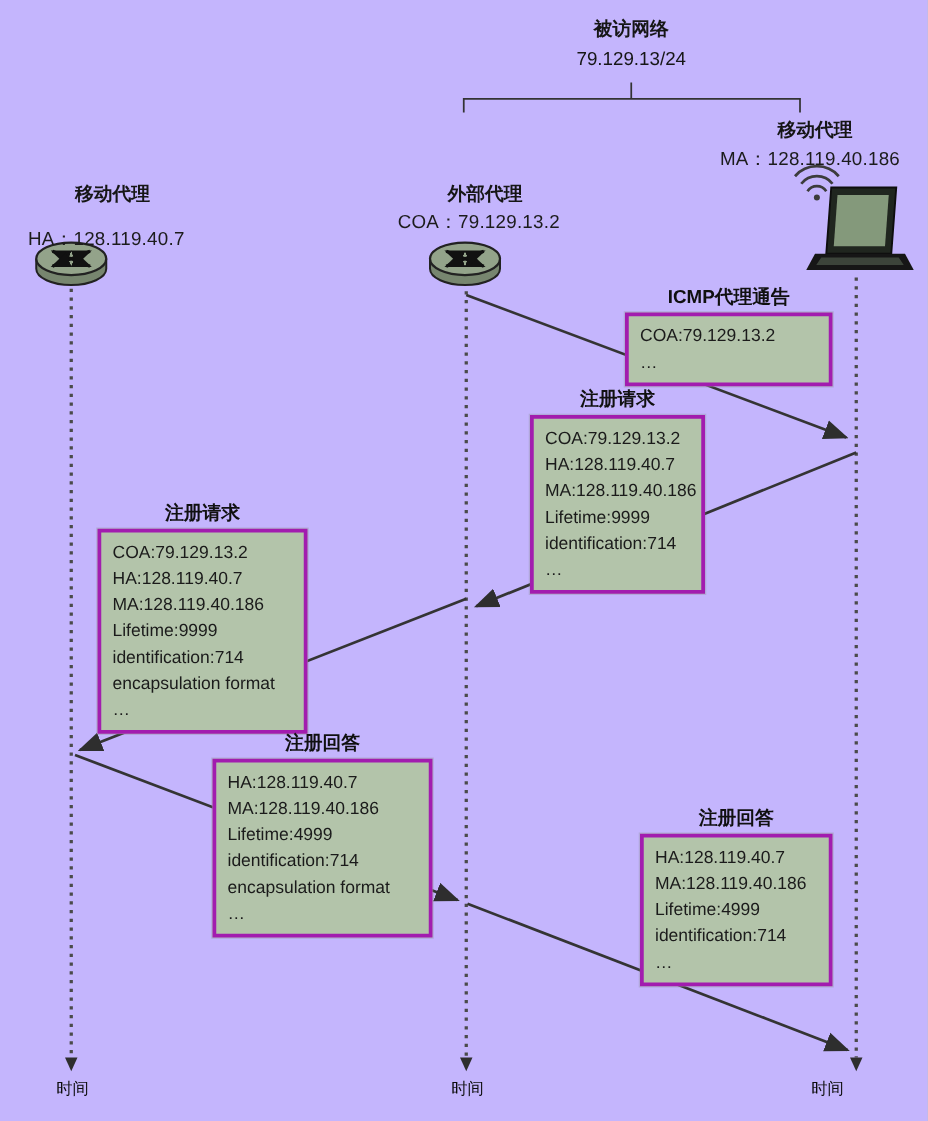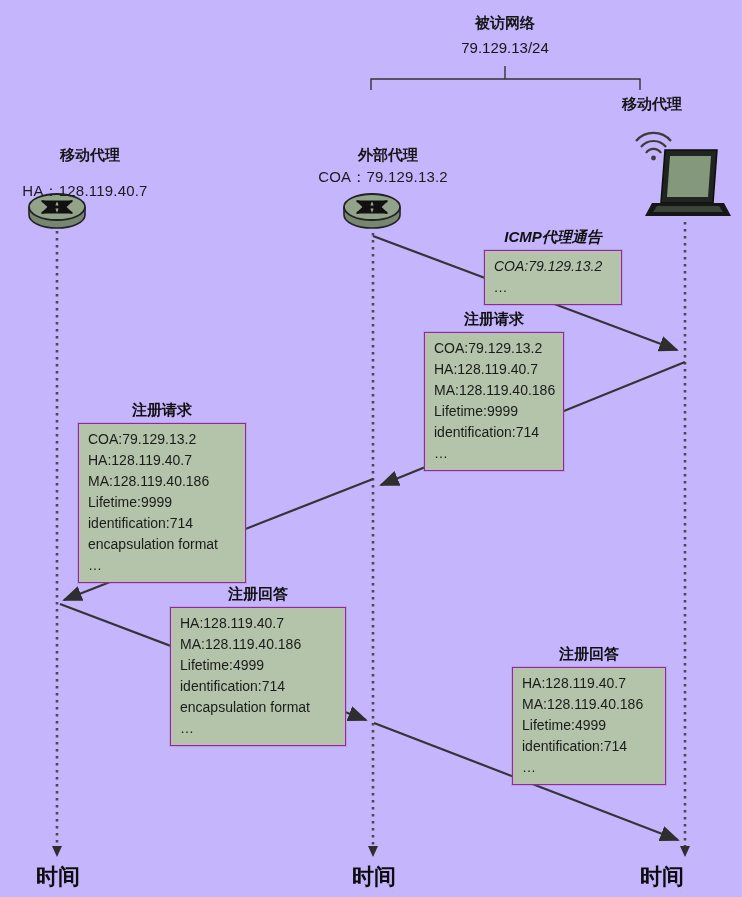--- a/index.html
+++ b/index.html
@@ -28,35 +28,35 @@
   .msg-title{
     text-align:center;
     font-weight:bold;
     font-size:15px;
     color:#101010;
     margin-bottom:3px;
     white-space:nowrap;
   }
   .msg-box{
     background:#b3c4aa;
-    border:1px solid #a21caf;
+    border:3px solid #a21caf;
     box-shadow:0 0 0 1px rgba(120,130,115,.25);
     padding:5px 9px 6px 9px;
   }
   .msg-line{
     font-size:14px;
     line-height:21px;
     color:#1b1b1b;
     white-space:nowrap;
   }
   .time-lbl{
     position:absolute;
     transform:translateX(-50%);
-    font-weight:bold;
-    font-size:22px;
+    font-weight:normal;
+    font-size:13px;
     color:#0d0d0d;
   }
 </style>
 </head>
 <body>
 
 <div class="canvas">
 
   <svg width="742" height="897" viewBox="0 0 742 897">
     <defs>
@@ -121,28 +121,29 @@
       <polygon points="670,156 711,156 708,197 667,197" fill="#84997b"></polygon>
       <polygon points="652,203 724,203 731,216 645,216" fill="#161616"></polygon>
       <polygon points="657,206 719,206 723,212 653,212" fill="#3c443a"></polygon>
     </g>
   </svg>
 
   <div class="lbl bold" style="left:505px;top:14px;">被访网络</div>
   <div class="lbl" style="left:505px;top:39px;text-align:right;">79.129.13/24</div>
 
   <div class="lbl bold" style="left:652px;top:95px;">移动代理</div>
+  <div class="lbl addr" style="left:648px;top:118px;">MA：128.119.40.186</div>
 
   <div class="lbl bold" style="left:90px;top:146px;">移动代理</div>
   <div class="lbl addr" style="left:85px;top:170px;margin-top:12px;">HA：128.119.40.7</div>
 
   <div class="lbl bold" style="left:372px;top:146px;margin-left:16px;">外部代理</div>
   <div class="lbl addr" style="left:372px;top:168px;margin-left:11px;">COA：79.129.13.2</div>
 
-  <div class="msg" style="left:484px;top:228px;width:138px;font-style:italic;">
+  <div class="msg" style="left:500px;top:228px;width:166px;">
     <div class="msg-title">ICMP代理通告</div>
     <div class="msg-box">
       <div class="msg-line">COA:79.129.13.2</div>
       <div class="msg-line">…</div>
     </div>
   </div>
 
   <div class="msg" style="left:424px;top:310px;width:140px;">
     <div class="msg-title">注册请求</div>
     <div class="msg-box">

